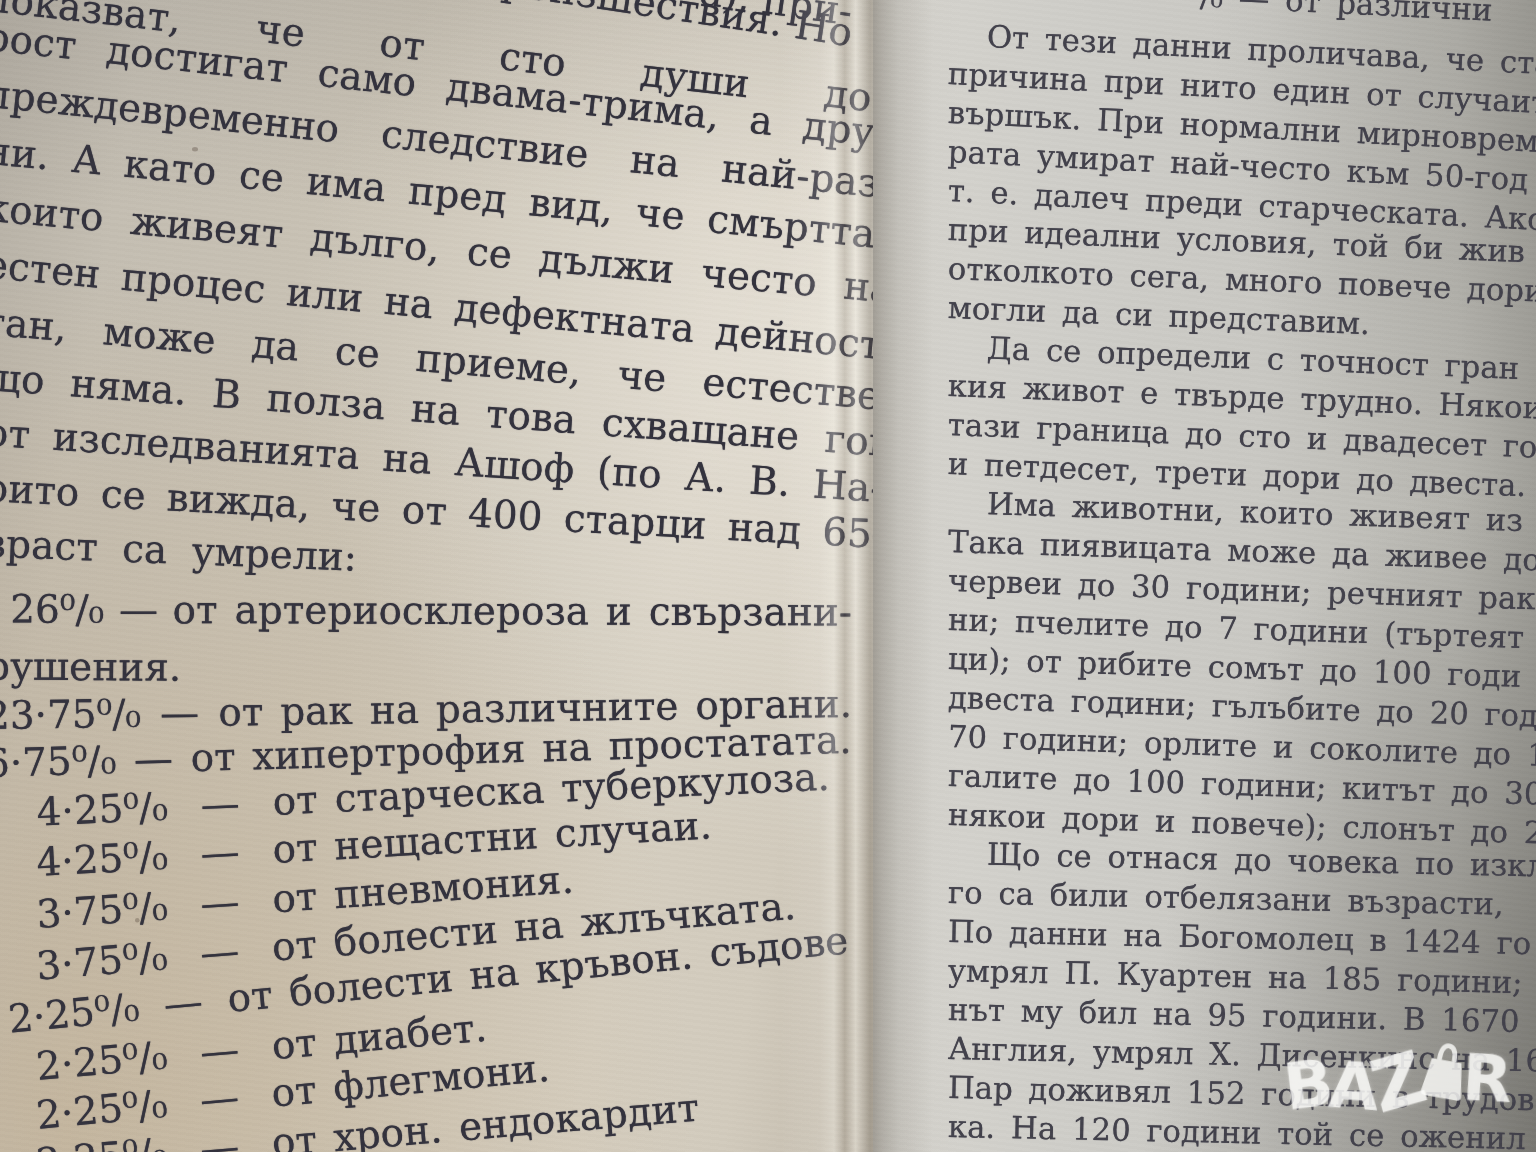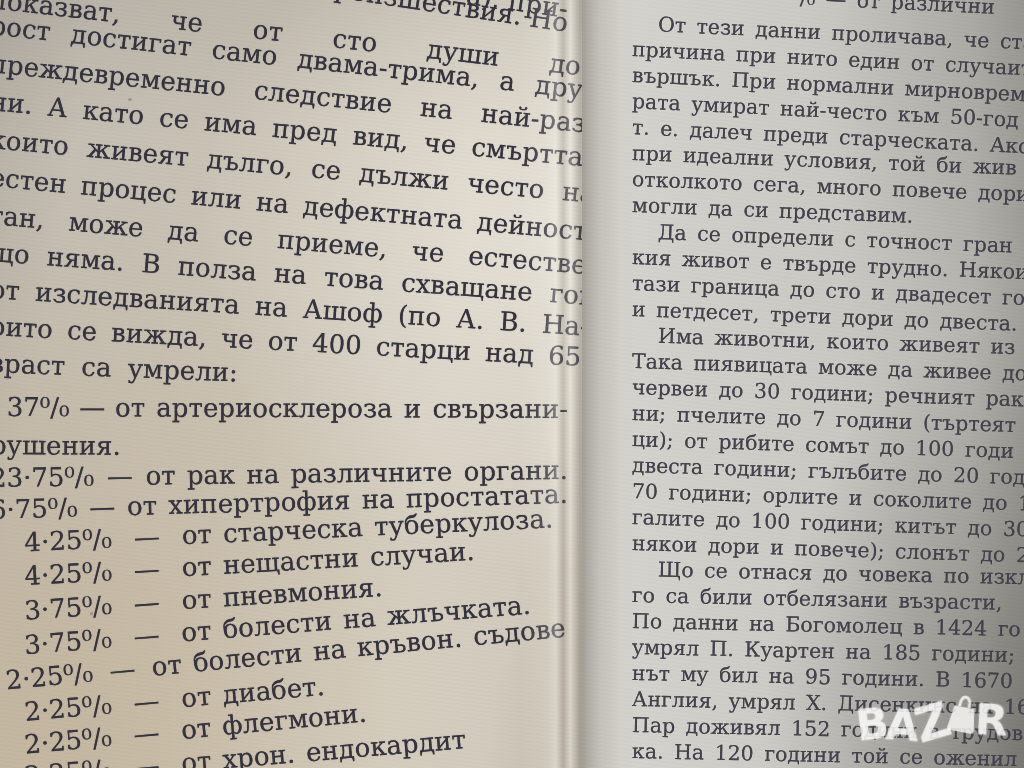--- a/index.html
+++ b/index.html
@@ -103,21 +103,21 @@
       <div class="lline pl3">ни. А като се има пред вид, че смъртта</div>
       <div class="lline pl4">които живеят дълго, се дължи често на</div>
       <div class="lline pl5">естен процес или на дефектната дейност</div>
       <div class="lline pl6">ган, може да се приеме, че естествена</div>
       <div class="lline pl7">що няма. В полза на това схващане гово-</div>
       <div class="lline pl8">от изследванията на Ашоф (по А. В. На-</div>
       <div class="lline pl9">оито се вижда, че от 400 старци над 65-</div>
       <div class="lline pl10">зраст са умрели:</div>
 
       <div class="drow dr0">
-        <span class="dpct"><span>37</span><span>⁰/₀</span></span>
+        <span class="dpct"><span>26</span><span>⁰/₀</span></span>
         <span class="ddash">—</span>
         <span class="dcause">от артериосклероза и свързани-</span>
       </div>
       <div class="lline wrapline">рушения.</div>
       <div class="drow dr1">
         <span class="dpct"><span>23·75</span><span>⁰/₀</span></span>
         <span class="ddash">—</span>
         <span class="dcause">от рак на различните органи.</span>
       </div>
       <div class="drow dr2">

